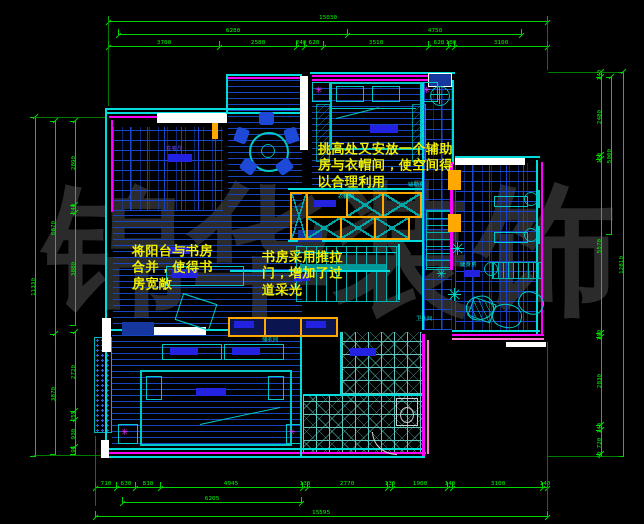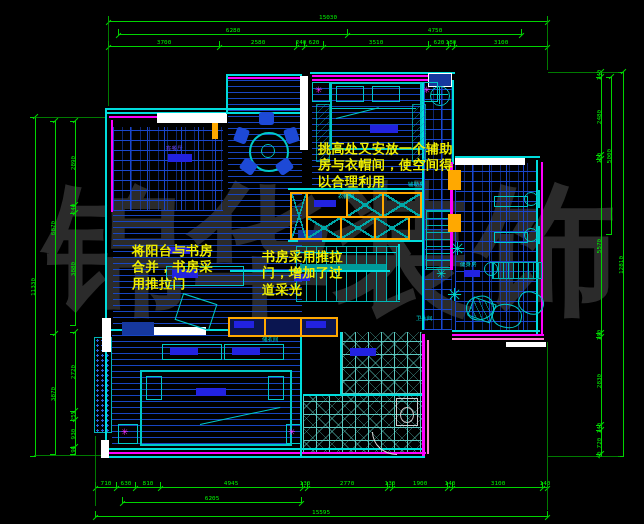--- a/index.html
+++ b/index.html
@@ -413,16 +413,16 @@
   <div class="bluefill" style="left:168px;top:154px;width:24px;height:8px;"></div>
 
   <span class="rlabel purple" style="left:166px;top:146px;">客餐厅</span>
   <span class="rlabel" style="left:338px;top:194px;">衣帽间</span>
   <span class="rlabel" style="left:408px;top:182px;">辅助房</span>
   <span class="rlabel" style="left:460px;top:262px;">健身房</span>
   <span class="rlabel" style="left:416px;top:316px;">卫生间</span>
   <span class="rlabel" style="left:262px;top:337px;">储衣间</span>
 
   <div class="note" style="left:318px;top:141px;width:140px;">挑高处又安放一个辅助房与衣帽间，使空间得以合理利用</div>
-  <div class="note" style="left:132px;top:243px;width:88px;">将阳台与书房合并，书房采用推拉门</div>
+  <div class="note" style="left:132px;top:243px;width:88px;">将阳台与书房合并，使得书房宽敞</div>
   <div class="note" style="left:250px;top:249px;width:94px;margin-left:12px;">书房采用推拉门，增加了过道采光</div>
 
 </div>
 
 </body></html>

